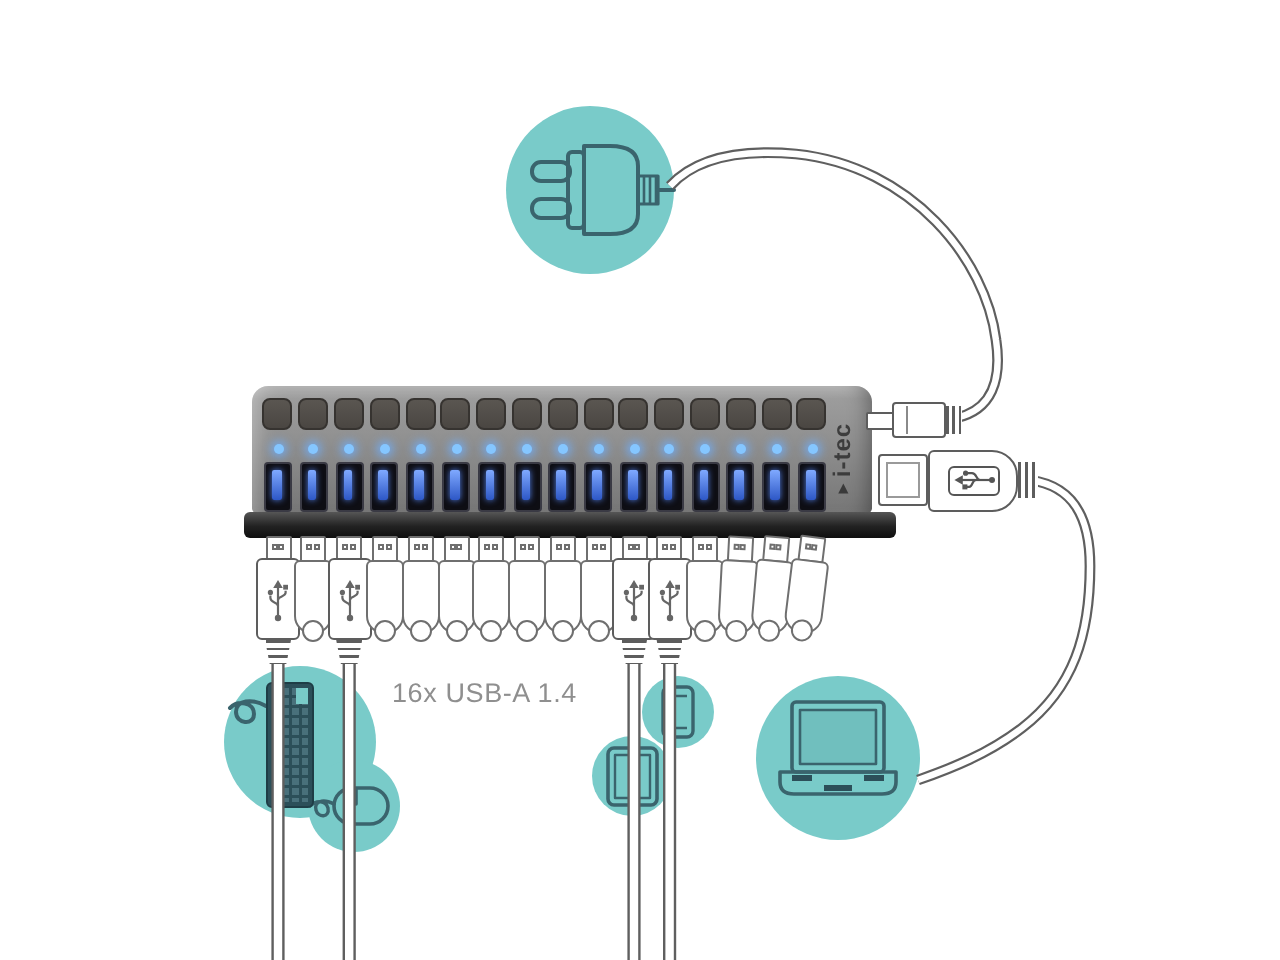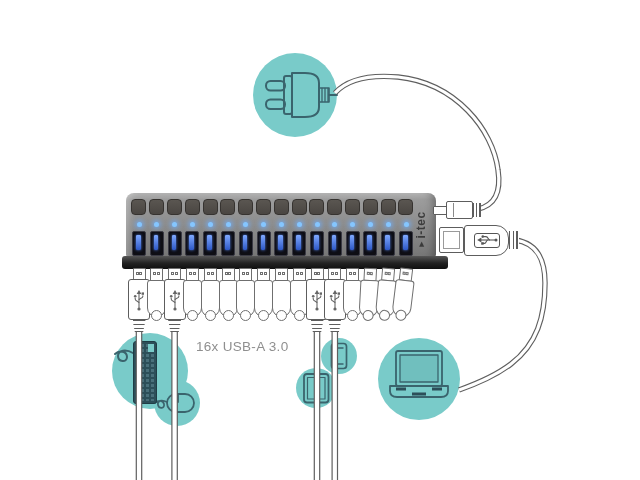--- a/index.html
+++ b/index.html
@@ -183,21 +183,21 @@
         </g>
         <path d="M1.2 6 L5.4 3.6 V8.4 Z" fill="#555"></path>
         <circle cx="6.8" cy="2.6" r="1.3" fill="#555"></circle>
         <rect x="5.2" y="8.2" width="2.5" height="2.5" fill="#555"></rect>
         <circle cx="20" cy="6" r="1.5" fill="#555"></circle>
       </svg>
     </div>
   </div>
   <div id="usbb-ribs" class="endplug"></div>
 
-  <div id="caption">16x USB-A 3.0</div>
+  <div id="caption">16x USB-A 1.4</div>
 
 <div class="hub-btn hub-el" style="left: 131.4px;"></div>
     <div class="hub-led hub-el" style="left: 136.5px;"></div>
     <div class="hub-port hub-el" style="left: 132px;">
       <div class="port-tongue"></div>
     </div>
     <div class="hub-btn hub-el" style="left: 149.2px;"></div>
     <div class="hub-led hub-el" style="left: 154.3px;"></div>
     <div class="hub-port hub-el" style="left: 149.8px;">
       <div class="port-tongue"></div>

